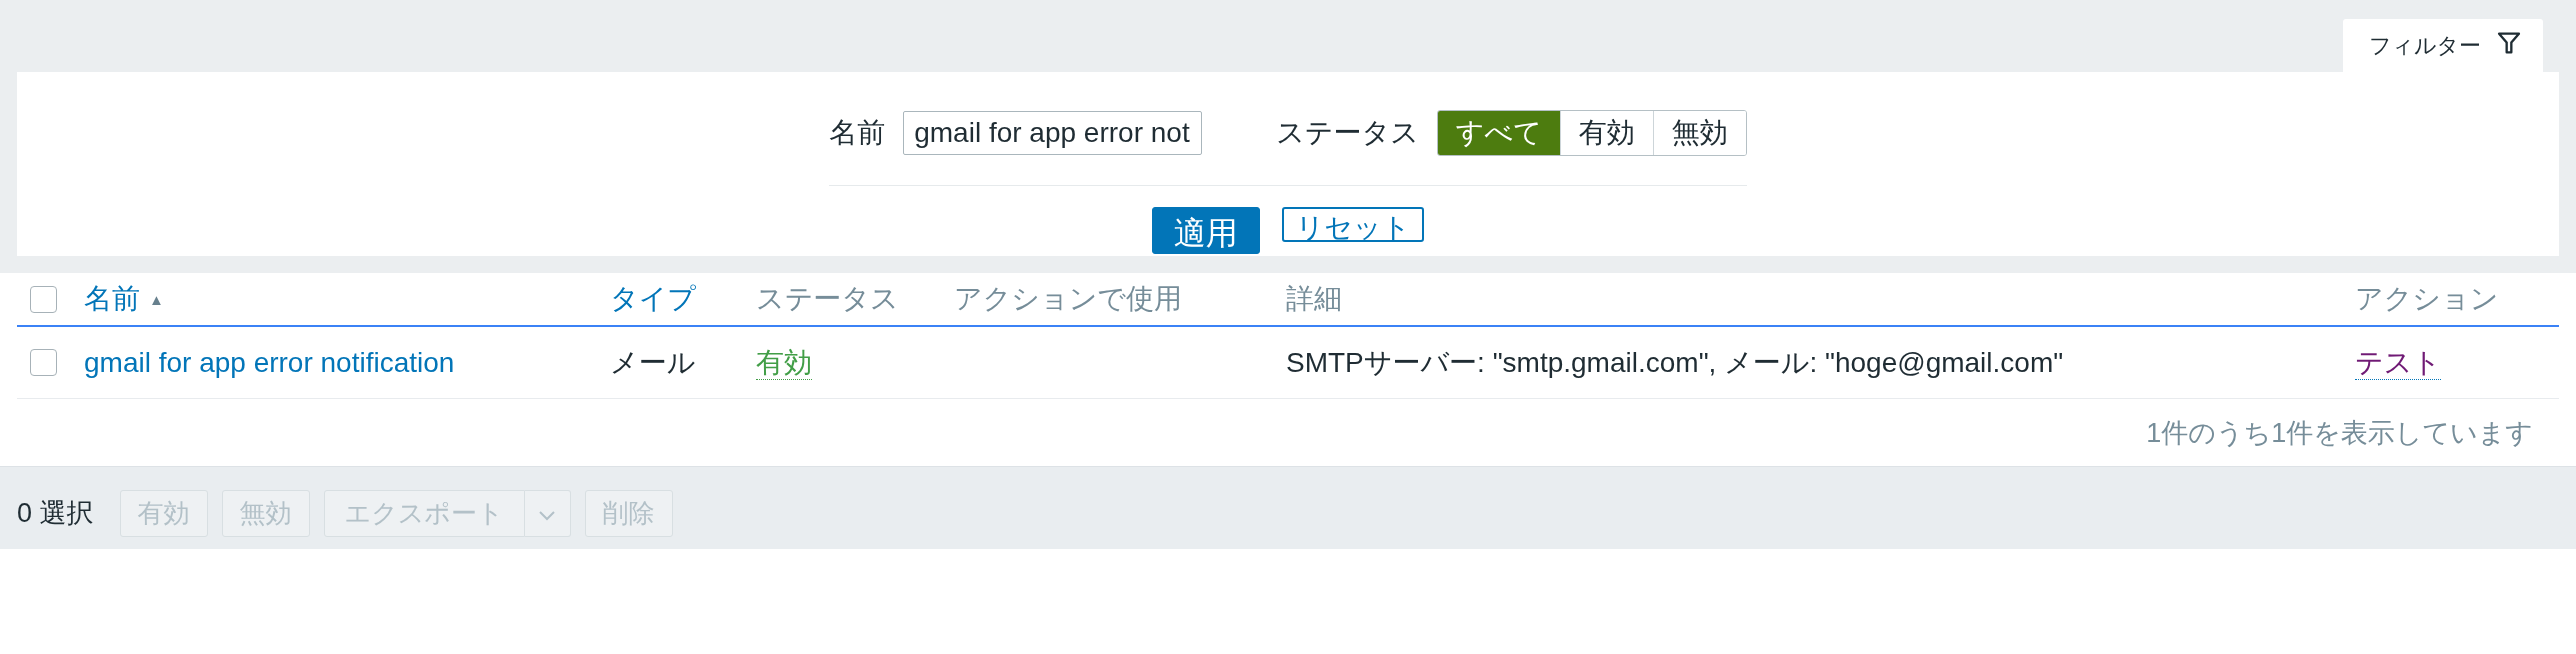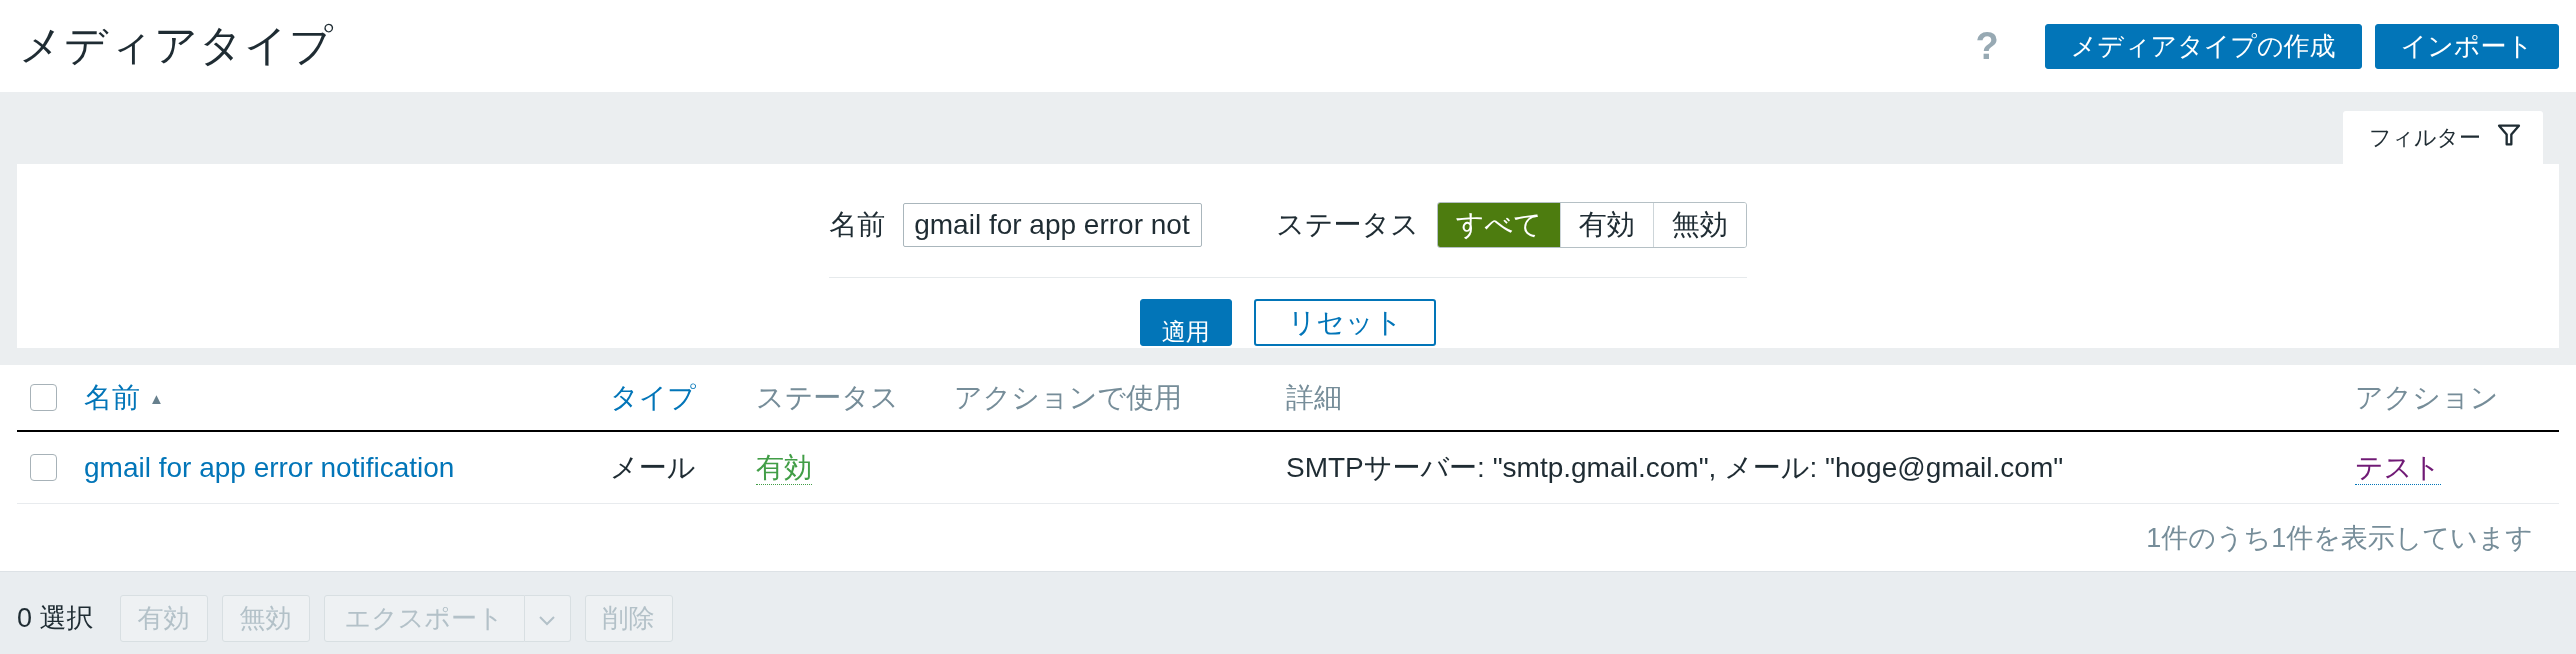--- a/index.html
+++ b/index.html
@@ -119,51 +119,51 @@
     justify-content: center;
     gap: 22px;
     margin-top: 21px;
   }
   .btn-apply {
     background: #0275b8;
     color: #ffffff;
     border: 1px solid #0275b8;
     border-radius: 3px;
     height: 47px;
-    padding: 16px 21px;
-    font-size: 24px;
+    padding: 4px 21px;
+    font-size: 32px;
     font-family: inherit;
     cursor: pointer;
   }
   .btn-reset {
     background: #ffffff;
     color: #0275b8;
     border: 2px solid #0275b8;
     border-radius: 3px;
-    height: 47px;
-    padding: 0 32px;
+    height: 35px;
+    padding: 0 12px;
     font-size: 28px;
     font-family: inherit;
     cursor: pointer;
   }
 
   
   .table-panel {
     background: #ffffff;
     margin: 0 17px;
     width: 2542px;
   }
   .t-row {
     display: grid;
     grid-template-columns: 67px 526px 146px 198px 332px 1069px 1fr;
     align-items: center;
   }
   .t-head {
-    height: 67px;
-    border-bottom: 2px solid #000000;
+    height: 54px;
+    border-bottom: 2px solid #3b82f6;
   }
   .t-head .cell { font-size: 28px; color: #768d99; }
   .t-head .cell.sortable { color: #0275b8; cursor: pointer; }
   .sort-arrow { font-size: 15px; color: #67808d; margin-left: 9px; vertical-align: 3px; }
   .t-data {
     height: 72px;
     border-bottom: 1px solid #e8ebee;
   }
   .cell { padding-right: 14px; }
   .cell-check { padding-left: 13px; }
@@ -236,28 +236,20 @@
     align-items: center;
     justify-content: center;
   }
   .icon-svg { display: block; }
 </style>
 </head>
 <body>
 
 <div class="page">
 
-  <header class="page-header">
-    <h1 class="page-title">メディアタイプ</h1>
-    <div class="header-right">
-      <span class="help-icon">?</span>
-      <button class="btn-blue">メディアタイプの作成</button>
-      <button class="btn-blue">インポート</button>
-    </div>
-  </header>
 
   <section class="filter-wrap">
     <div class="filter-tab-row">
       <div class="filter-tab">
         <span>フィルター</span>
         <span class="icon-svg">
           <svg width="28" height="28" viewBox="0 0 24 24" fill="none" stroke="#1f2c33" stroke-width="2" stroke-linejoin="round">
             <path d="M3.5 4 H20.5 L14 11.5 V20 H10 V11.5 Z"></path>
           </svg>
         </span>

